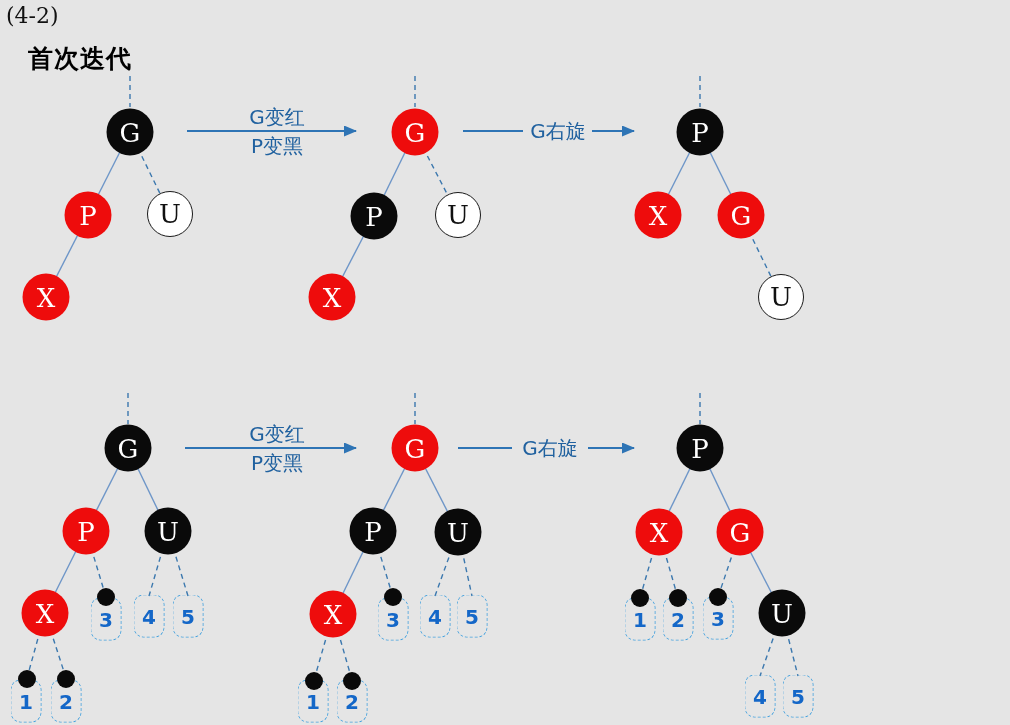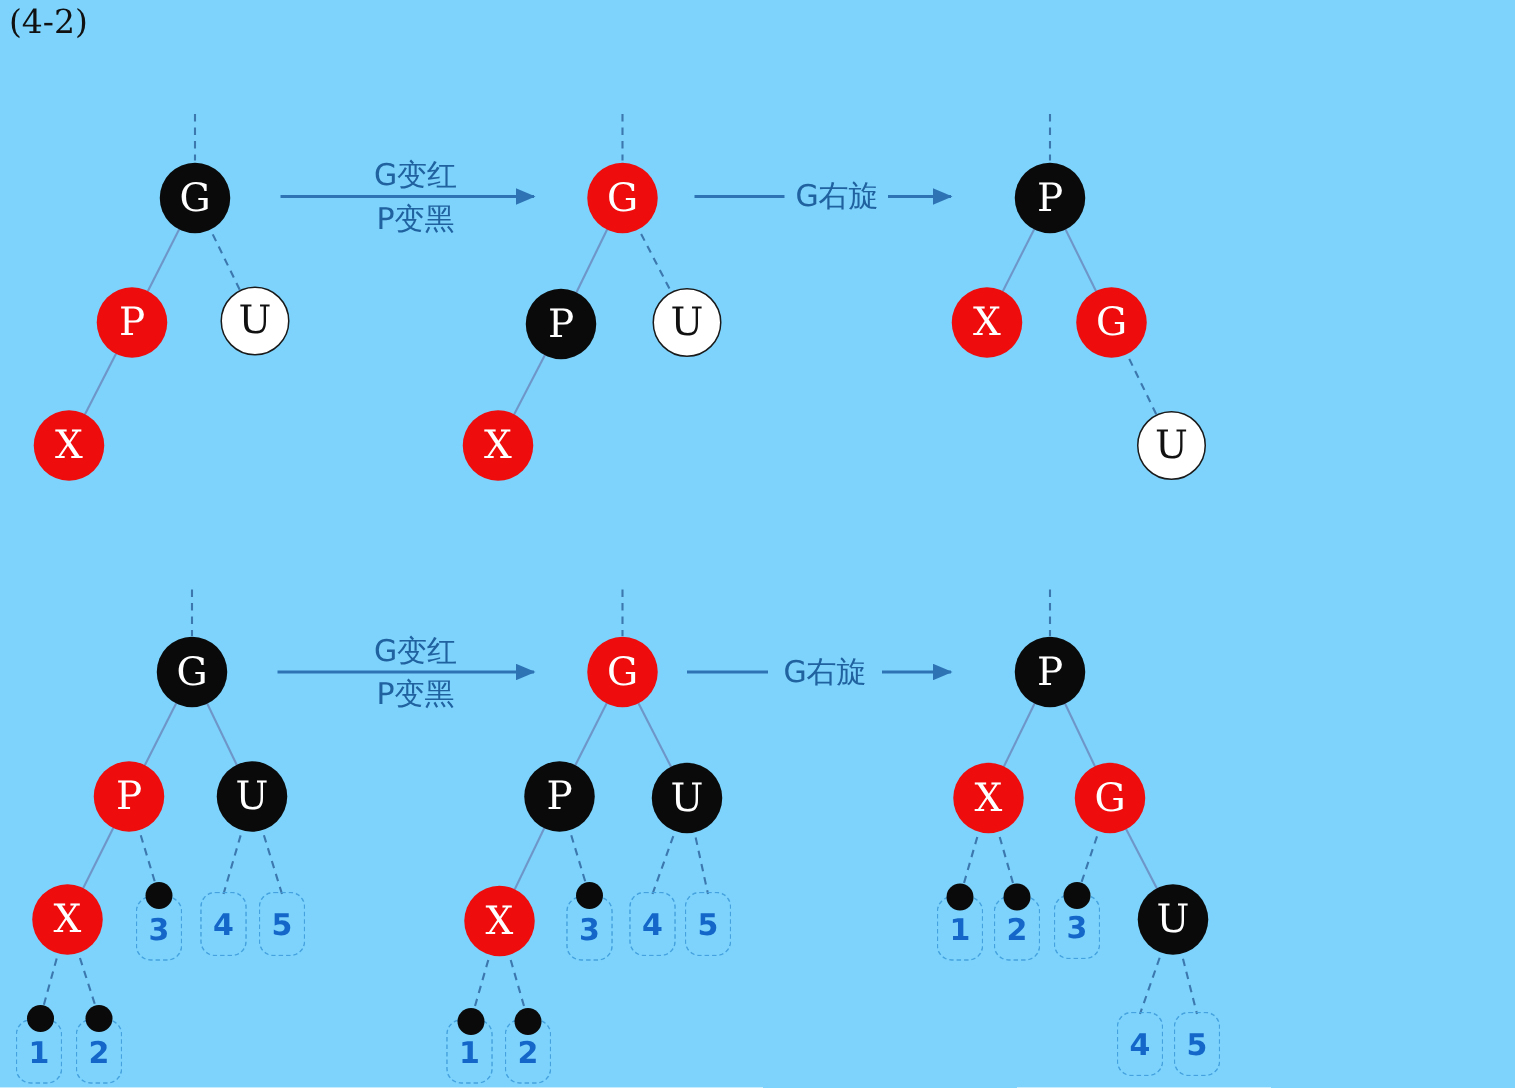--- a/index.html
+++ b/index.html
@@ -1,16 +1,16 @@
 <!DOCTYPE html>
 <html><head>
 <meta charset="utf-8">
 <style>
   html,body{margin:0;padding:0;background:#fff;}
-  .canvas{position:relative;width:1010px;height:725px;background:#7dd3fc;overflow:hidden;
+  .canvas{position:relative;width:1010px;height:725px;background:#e5e5e5;overflow:hidden;
           font-family:"DejaVu Sans",sans-serif;}
   .fig-label{position:absolute;left:6px;top:3px;font-family:"DejaVu Serif",serif;
              font-size:22px;color:#111;white-space:nowrap;}
   .section-heading{position:absolute;font-size:25px;font-weight:bold;color:#000;
              letter-spacing:1px;white-space:nowrap;}
   .svg-layer{position:absolute;left:0;top:0;z-index:0;}
   .svg-layer .solid{stroke:#6E96C8;stroke-width:1.4;}
   .svg-layer .dash{stroke:#3C78AE;stroke-width:1.4;stroke-dasharray:5 4;}
   .svg-layer .arrow{stroke:#2E74B5;stroke-width:2;}
   .node{position:absolute;width:47px;height:47px;border-radius:50%;z-index:3;
@@ -88,20 +88,21 @@
     <line class="solid" x1="740" y1="532" x2="782" y2="613"></line>
     <line class="dash" x1="782" y1="613" x2="760" y2="676"></line>
     <line class="dash" x1="782" y1="613" x2="798" y2="676"></line>
 
     <line class="arrow" x1="185" y1="448" x2="356" y2="448" marker-end="url(#ah)"></line>
     <line class="arrow" x1="458" y1="448" x2="512" y2="448"></line>
     <line class="arrow" x1="588" y1="448" x2="634" y2="448" marker-end="url(#ah)"></line>
   </svg>
 
   <div class="fig-label">(4-2)</div>
+  <div class="section-heading" style="left:28px;top:42px">首次迭代</div>
 
   <div class="arrow-label" style="left:277px;top:117px">G变红</div>
   <div class="arrow-label" style="left:277px;top:146px">P变黑</div>
   <div class="arrow-label" style="left:558px;top:131px">G右旋</div>
 
   <div class="arrow-label" style="left:277px;top:434px">G变红</div>
   <div class="arrow-label" style="left:277px;top:463px">P变黑</div>
   <div class="arrow-label" style="left:550px;top:448px">G右旋</div>
 
   <div class="node black" style="left:130px;top:132px">G</div>

